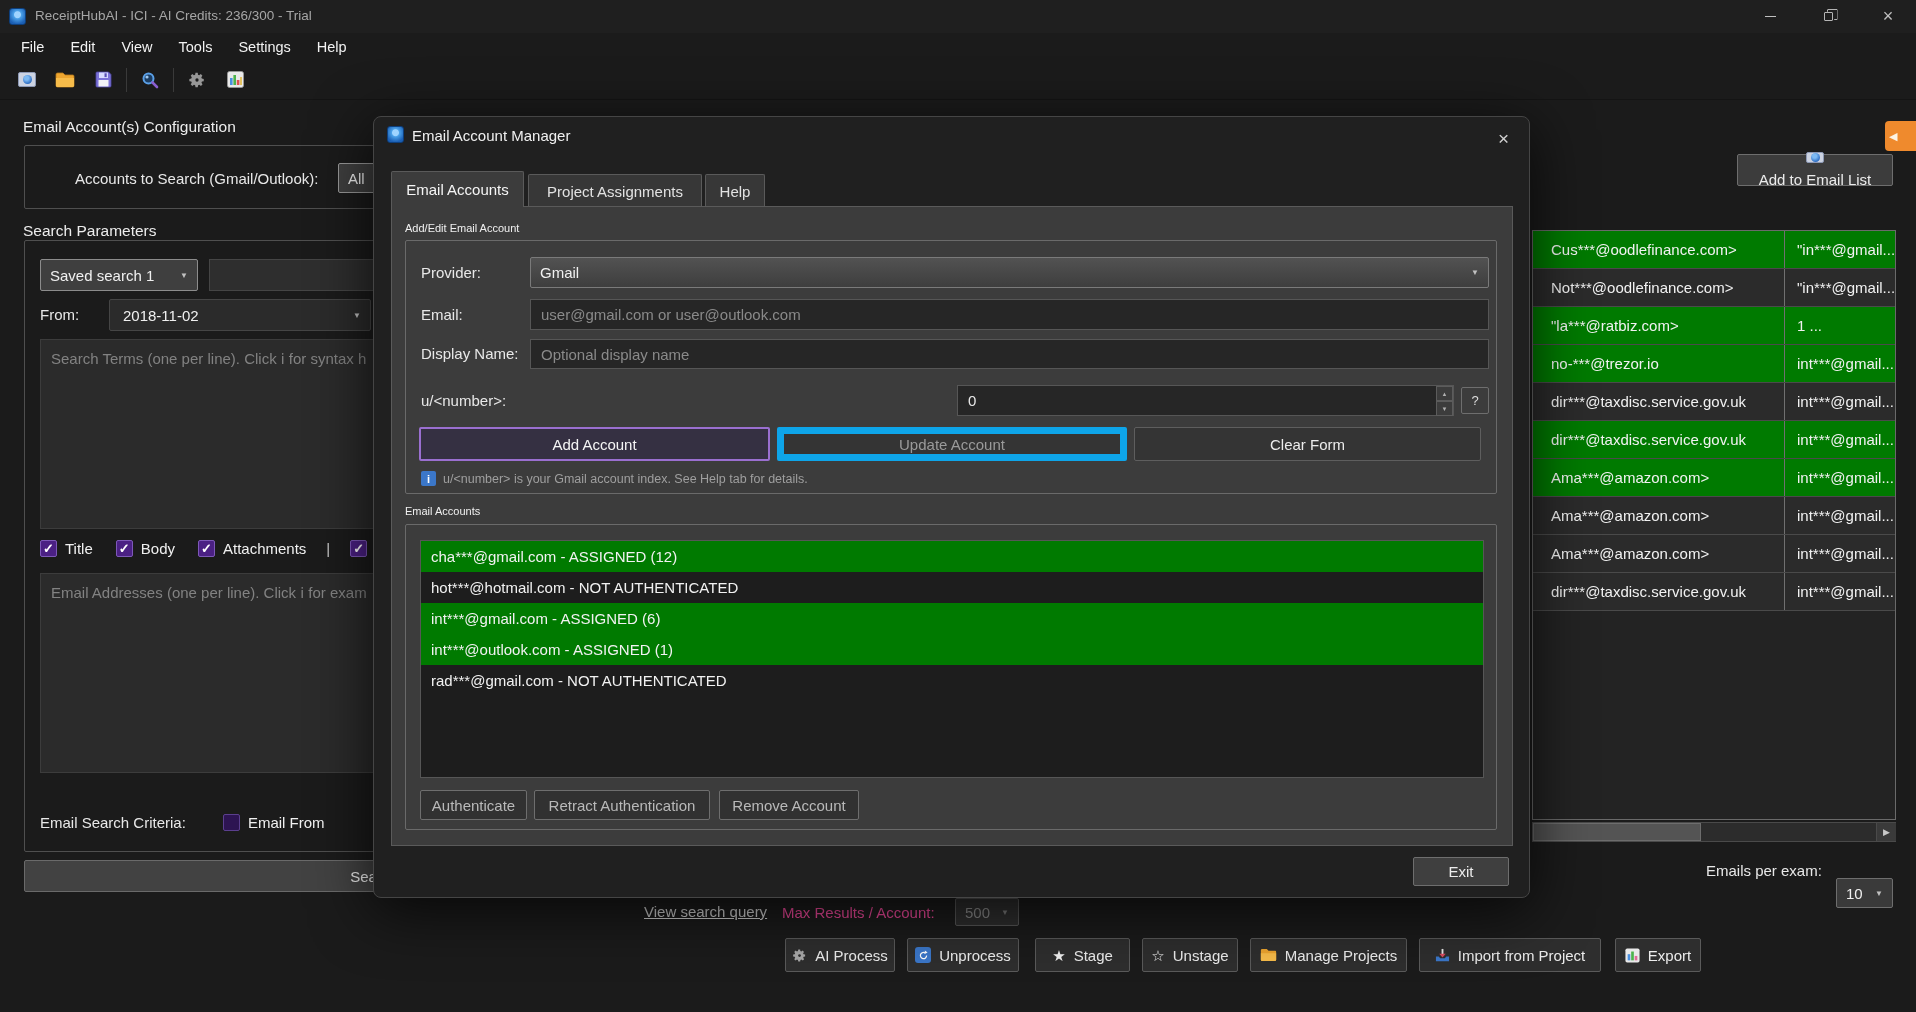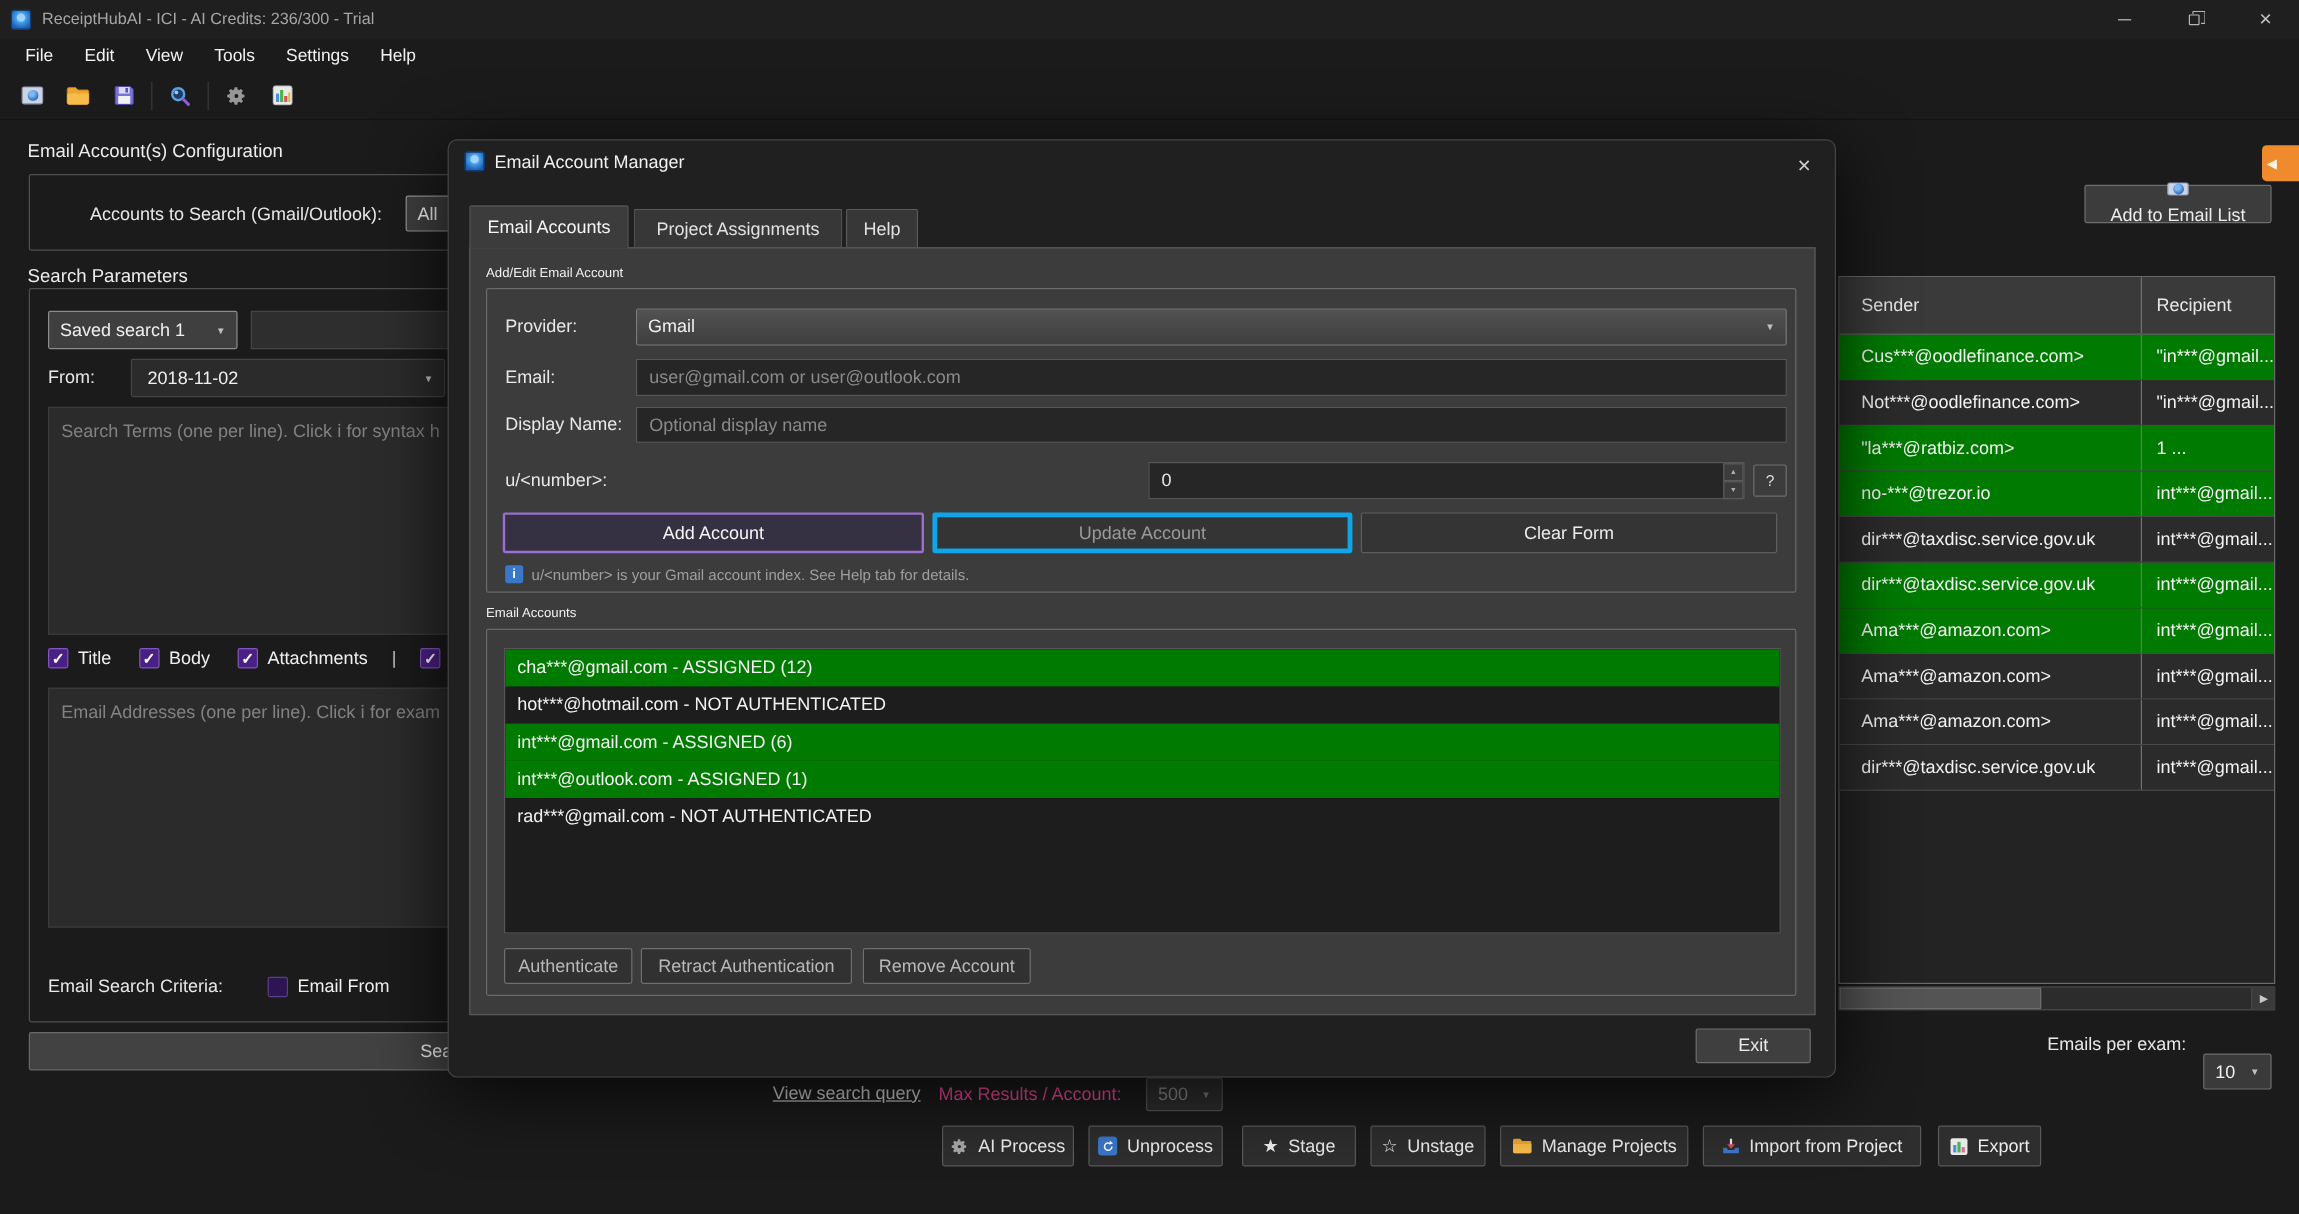--- a/index.html
+++ b/index.html
@@ -52,21 +52,21 @@
   .tab.active { background:#3c3c3c; color:#f5f5f5; z-index:5; }
   .tabpanel { background:#3c3c3c; border:1px solid #5a5a5a; }
   .pgroup { border:1px solid #6a6a6a; border-radius:2px; }
   .pglabel { font-size:11px; color:#f0f0f0; }
   .dinput { background:#262626; border:1px solid #565656; color:#e8e8e8; font-size:15px; padding:0 10px; width:100%; height:100%; }
   .dinput::placeholder { color:#8a8a8a; }
   .provider { background:linear-gradient(#525252,#3e3e3e); border:1px solid #7a7a7a; }
   .spinbtn { width:17px; height:15px; background:#3c3c3c; border:1px solid #5c5c5c; display:flex; align-items:center; justify-content:center; }
   .spinbtn span { font-size:6px; color:#b0b0b0; line-height:1; }
   .addbtn { background:#353042; border:2px solid var(--accent_purple); color:#f5f5f5; }
-  .disbtn { color:#9a9a9a; background:#343434; border:4px solid #0ea5e9; }
+  .disbtn { color:#9a9a9a; background:#343434; border:7px solid #0ea5e9; }
   .normbtn { background:#343434; border:1px solid #5e5e5e; }
   .infoicon { width:15px; height:15px; background:var(--info_blue); border-radius:2px; color:#fff; font-size:11px; font-weight:bold;
               display:flex; align-items:center; justify-content:center; }
   .infotext { font-size:12.5px; color:#9f9f9f; }
   .listbox { background:#1d1d1d; border:1px solid #565656; overflow:hidden; }
   .acct { height:31px; line-height:31px; padding-left:10px; font-size:15px; color:#f2f2f2; white-space:nowrap; }
   .acct.assigned { background:var(--green); }
   .graybtn { background:#313131; border:1px solid #6e6e6e; color:#b9b9b9; }
 
   
@@ -280,24 +280,20 @@
 <div class="abs orangetab"></div>
 
 <div class="abs btn" style="left:1737px; top:154px; width:156px; height:32px; background:#3c3c3c;flex-direction:column;">
   <span class="capticon">
       <i></i>
     </span>
   <span>Add to Email List</span>
 </div>
 
 <div class="abs etable">
-  <div class="ehead">
-    <div class="hc csender">Sender</div>
-    <div class="hc crecip">Recipient</div>
-  </div>
   <div class="erow hl">
     <div class="ecell csender">Cus***@oodlefinance.com&gt;</div>
     <div class="ecell crecip">"in***@gmail...</div>
   </div>
   <div class="erow">
     <div class="ecell csender">Not***@oodlefinance.com&gt;</div>
     <div class="ecell crecip">"in***@gmail...</div>
   </div>
   <div class="erow hl">
     <div class="ecell csender">"la***@ratbiz.com&gt;</div>

